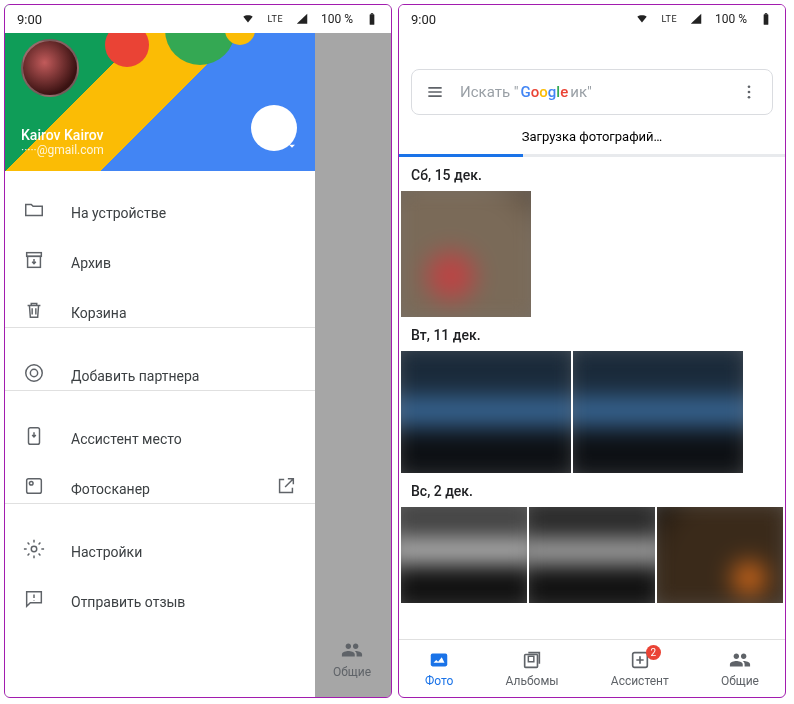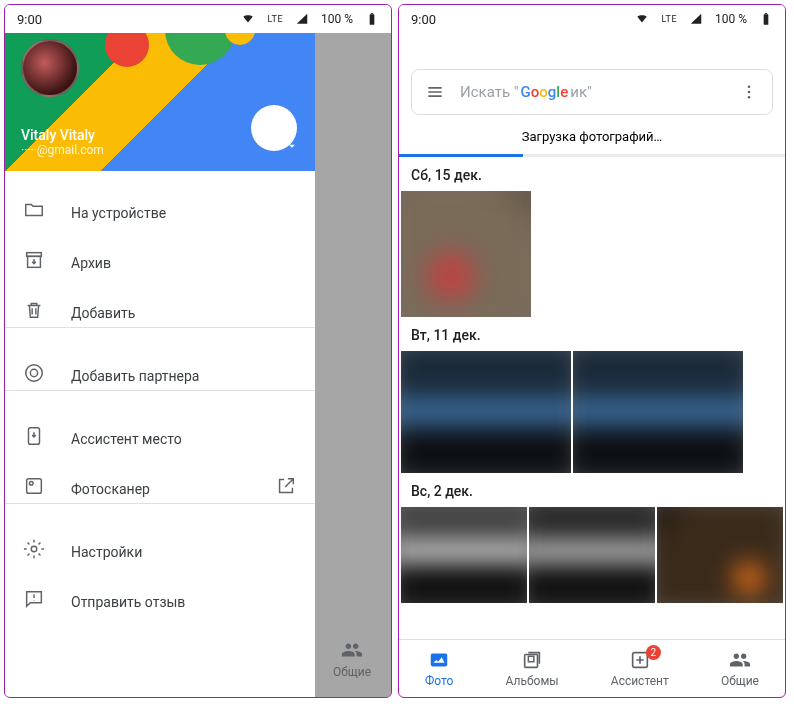--- a/index.html
+++ b/index.html
@@ -171,21 +171,21 @@
   </div>
 
   <div class="drawer">
     <div class="drawer-header">
       <div class="blob red"></div>
         <div class="blob green"></div>
         <div class="blob yellow"></div>
         <div class="blob white"></div>
       <div class="avatar"></div>
       <div class="acct">
-        <div class="acct-name">Vitaly Vitaly</div>
+        <div class="acct-name">Kairov Kairov</div>
         <div class="acct-email">·····@gmail.com</div>
         <svg class="acct-caret" width="14" height="14" viewBox="0 0 24 24">
             <path fill="#fff" d="M7 10l5 5 5-5z"></path>
           </svg>
       </div>
     </div>
 
     <div class="drawer-list">
       <div class="d-item">
         <svg viewBox="0 0 24 24">
@@ -198,21 +198,21 @@
             <rect x="4" y="4" width="16" height="4"></rect>
             <rect x="5" y="8" width="14" height="12"></rect>
             <path d="M12 11v5m-2-2l2 2 2-2"></path>
           </svg>
         <span>Архив</span>
       </div>
       <div class="d-item">
         <svg viewBox="0 0 24 24">
             <path d="M5 7h14M9 7V5h6v2M7 7l1 13h8l1-13M10 10v7M14 10v7"></path>
           </svg>
-        <span>Добавить</span>
+        <span>Корзина</span>
       </div>
       <div class="d-divider"></div>
       <div class="d-item">
         <svg viewBox="0 0 24 24">
             <circle cx="12" cy="12" r="9"></circle>
             <path d="M8 12a4 4 0 0 0 8 0M8 12a4 4 0 0 1 8 0"></path>
           </svg>
         <span>Добавить партнера</span>
       </div>
       <div class="d-divider"></div>

